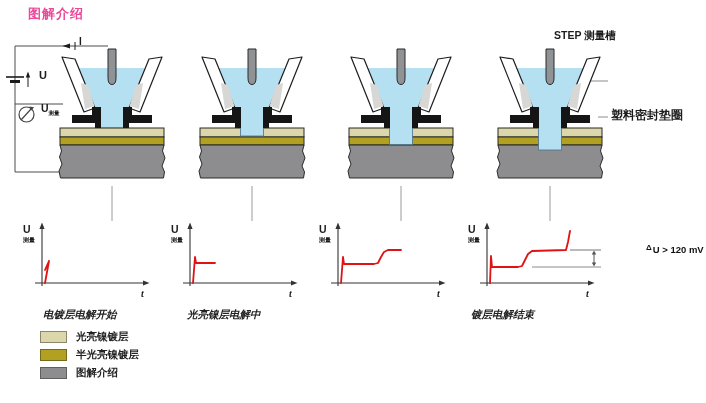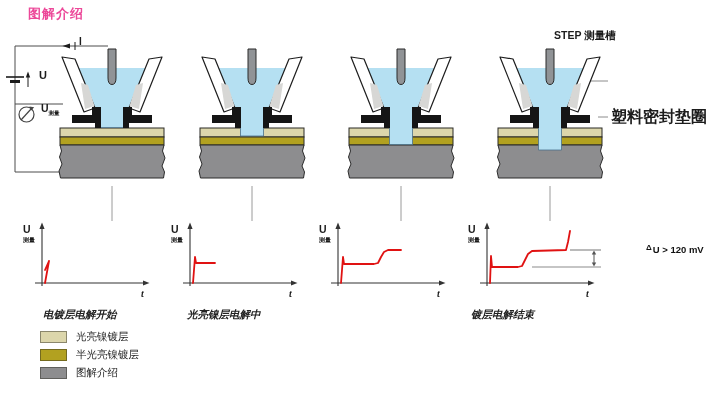--- a/index.html
+++ b/index.html
@@ -7,28 +7,28 @@
          font-family:"Liberation Sans",sans-serif;color:#1c1c1c;}
   #gfx{position:absolute;left:0;top:0;}
   .abs{position:absolute;white-space:nowrap;}
   .title{left:8px;top:5px;font-family:"Liberation Serif",serif;font-weight:700;font-size:13px;color:#ec4899;letter-spacing:1px;padding-left:20px;}
   .lbl-i{left:79px;top:36px;font-size:10px;font-weight:700;}
   .lbl-u{left:39px;top:69px;font-size:11px;font-weight:700;}
   .lbl-umeas{left:41px;top:102px;font-size:10.5px;font-weight:700;}
   .sub{font-size:5.5px;font-weight:700;vertical-align:-3px;letter-spacing:0;}
   .step-label{left:506px;top:29px;font-size:10.5px;font-weight:700;margin-left:48px;}
   .ag-label{left:611px;top:64px;font-size:10.5px;font-weight:700;line-height:14px;}
-  .seal-label{left:611px;top:107px;font-size:16px;font-weight:700;text-align:center;}
+  .seal-label{left:611px;top:107px;font-size:12px;font-weight:700;text-align:center;}
   .caption{top:308px;font-family:"Liberation Serif",serif;font-style:italic;font-weight:700;font-size:10.5px;color:#222;}
   .cap1{left:43px;} .cap2{left:187px;} .cap3{left:335px;} .cap4{left:471px;}
   .delta-label{left:598px;top:243px;font-size:9.5px;font-weight:600;color:#111;margin-left:48px;}
   .delta-label .dl{font-size:8px;vertical-align:3px;margin-right:1px;}
   .leg-row{position:absolute;left:40px;height:14px;}
   .leg-row .sw{position:absolute;left:0;top:1px;width:27px;height:12px;border:1px solid rgba(40,40,30,.45);box-sizing:border-box;}
-  .leg-row .lt{position:absolute;left:36px;top:0;font-family:"Liberation Serif",serif;font-weight:400;font-size:10.5px;color:#222;}
+  .leg-row .lt{position:absolute;left:36px;top:0;font-family:"Liberation Serif",serif;font-weight:700;font-size:10.5px;color:#222;}
   .lr1{top:330px;} .lr2{top:348px;} .lr3{top:366px;}
 </style>
 </head>
 <body>
 
 <div id="stage">
 
   <svg id="gfx" width="706" height="403" viewBox="0 0 706 403">
 
     <g id="circuit">

